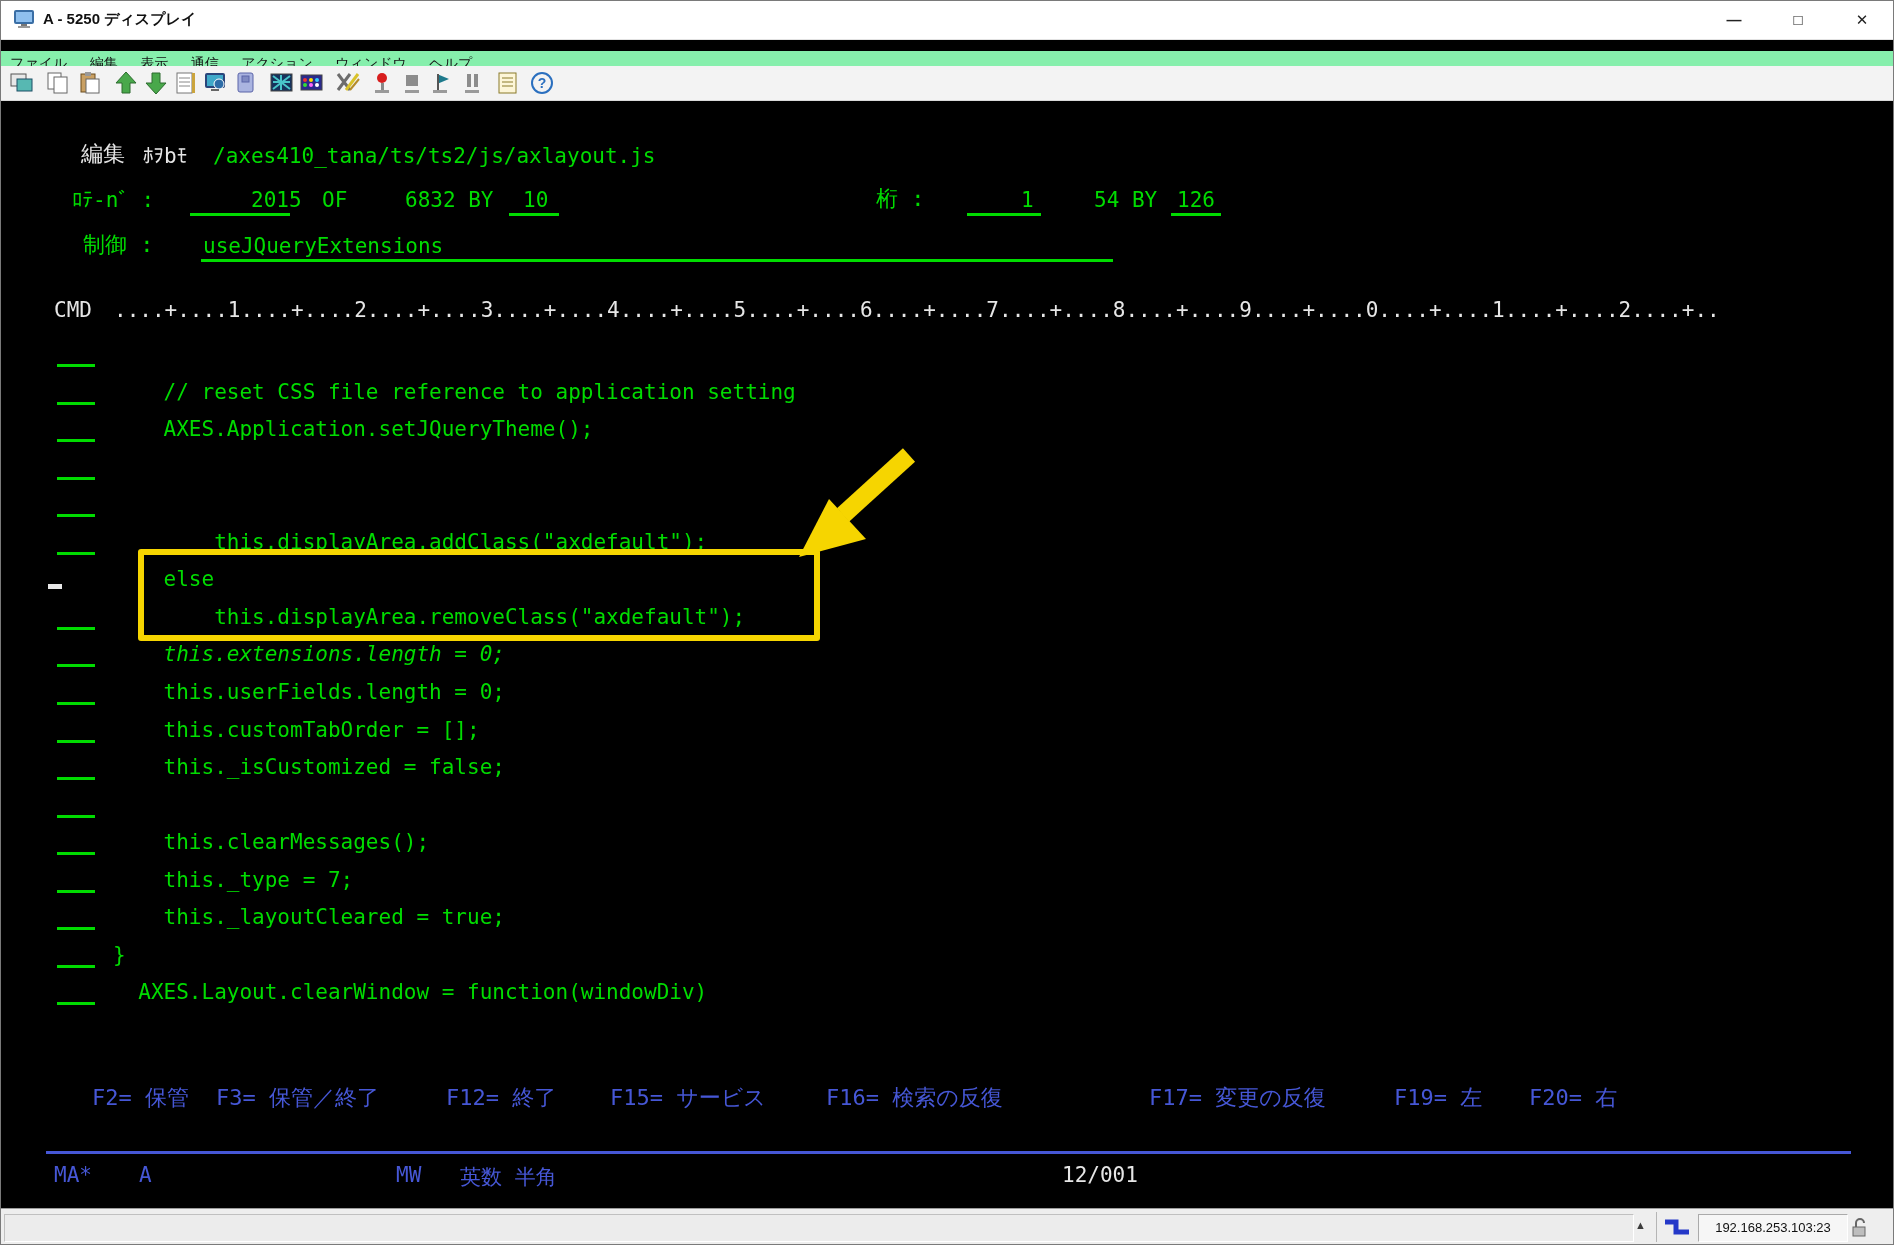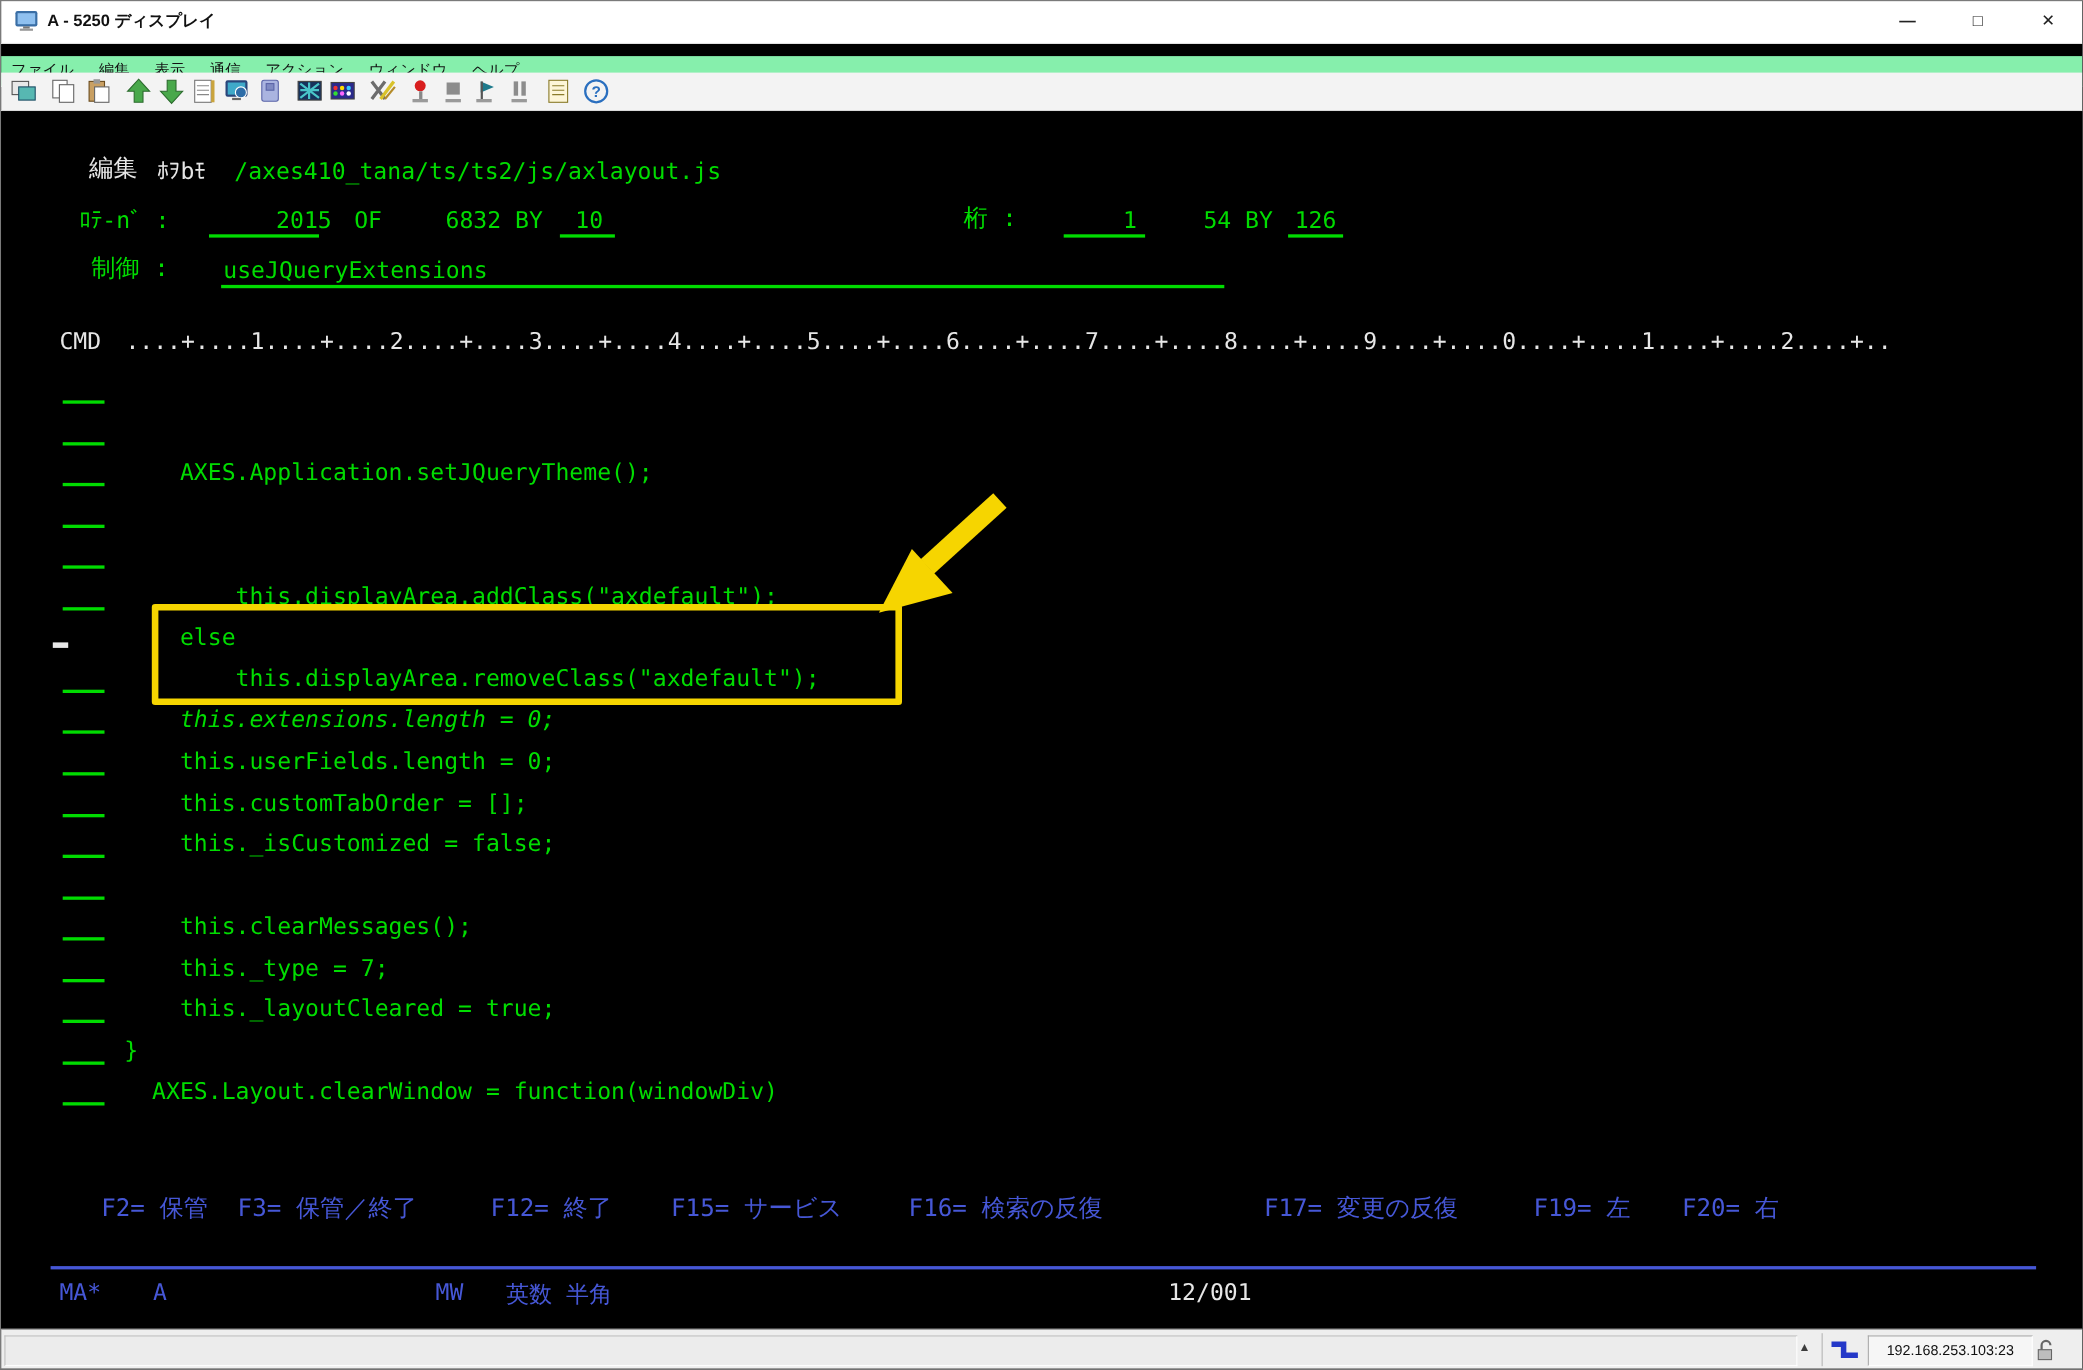--- a/index.html
+++ b/index.html
@@ -188,20 +188,21 @@
     <span class="t wh" style="left:53px;top:196px">CMD</span>
     <span class="t wh" style="left:113px;top:196px;width:1760px;overflow:hidden">....+....1....+....2....+....3....+....4....+....5....+....6....+....7....+....8....+....9....+....0....+....1....+....2....+..</span>
 
     <div id="code-area">
         <div class="trow" style="top: 241px;">
           <span class="seqdash"></span>
           <span class="codetext"></span>
         </div>
         <div class="trow" style="top: 279px;">
           <span class="seqdash"></span>
+          <span class="codetext">    // reset CSS file reference to application setting</span>
         </div>
         <div class="trow" style="top: 316px;">
           <span class="seqdash"></span>
           <span class="codetext">    AXES.Application.setJQueryTheme();</span>
         </div>
         <div class="trow" style="top: 354px;">
           <span class="seqdash"></span>
           <span class="codetext"></span>
         </div>
         <div class="trow" style="top: 391px;">

